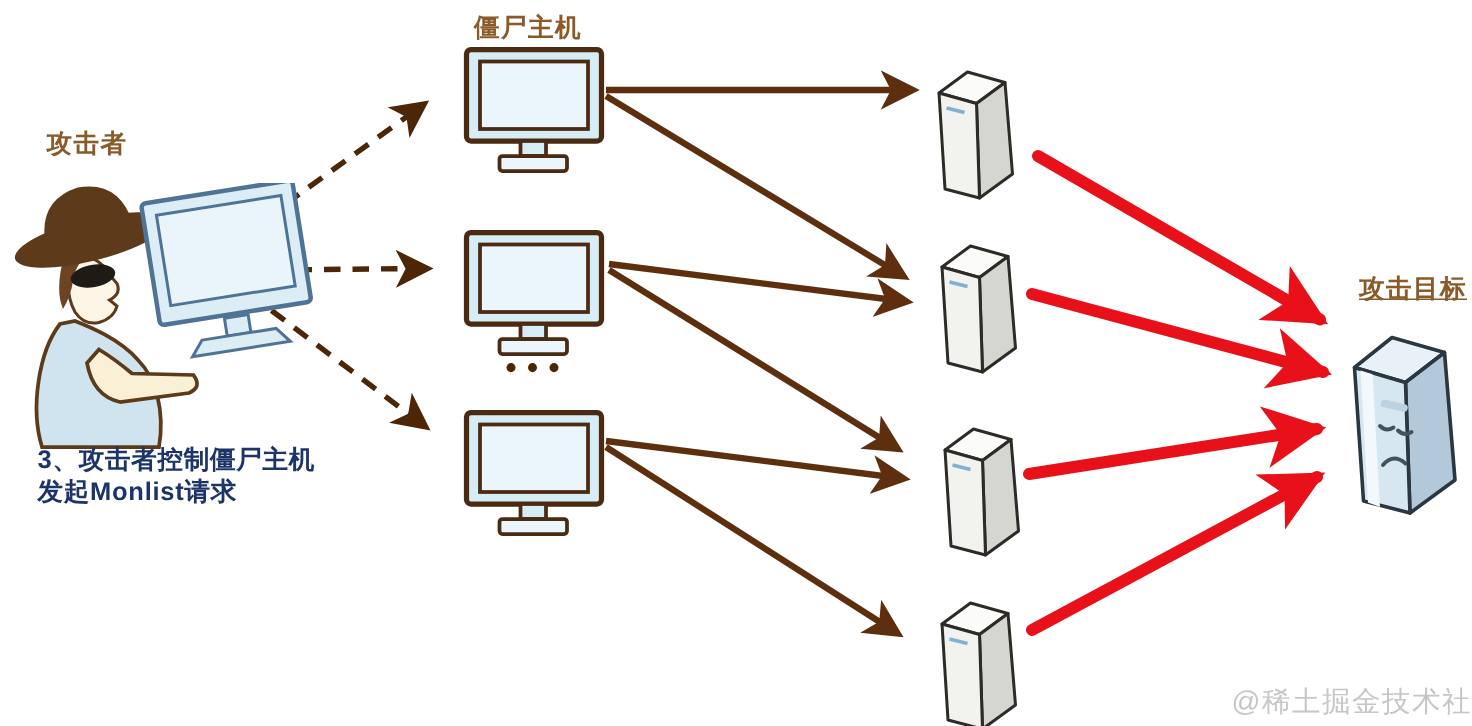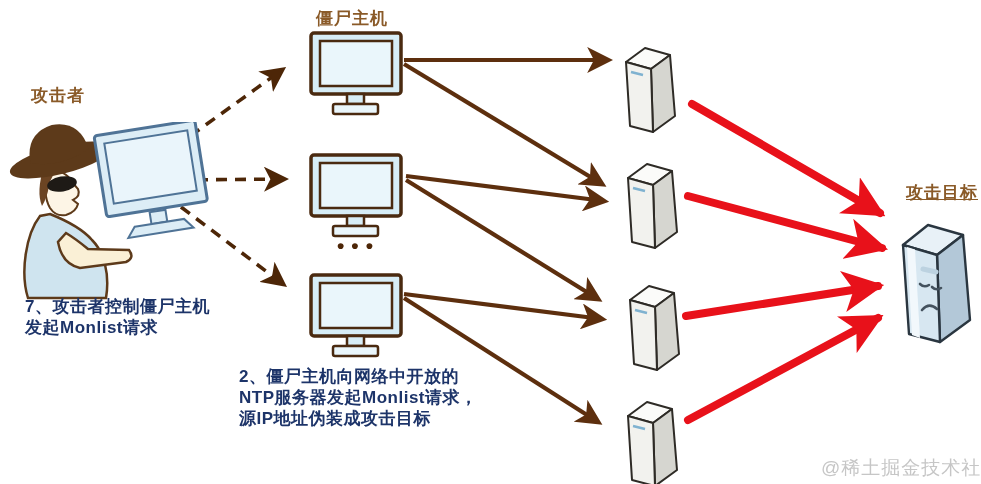--- a/index.html
+++ b/index.html
@@ -165,21 +165,18 @@
       <path d="M24,90 q7,-8 15,-1"></path>
     </g>
   </svg>
 
   <div class="lbl" style="left:31px;top:84px;">攻击者</div>
   <div class="lbl" style="left:316px;top:7px;">僵尸主机</div>
   <div class="lbl" style="left:906px;top:181px;text-decoration:underline;">攻击目标</div>
 
   <div class="dots" style="left:337px;top:234px;">•••</div>
 
-  <div class="step" style="left:25px;top:296px;">7、攻击者控制僵尸主机
+  <div class="step" style="left:25px;top:296px;">3、攻击者控制僵尸主机
 发起Monlist请求</div>
-  <div class="step" style="left:239px;top:366px;">2、僵尸主机向网络中开放的
-NTP服务器发起Monlist请求，
-源IP地址伪装成攻击目标</div>
 
   <div class="watermark" style="left:821px;top:455px;">@稀土掘金技术社区</div>
 
 </div>
 
 </body></html>

